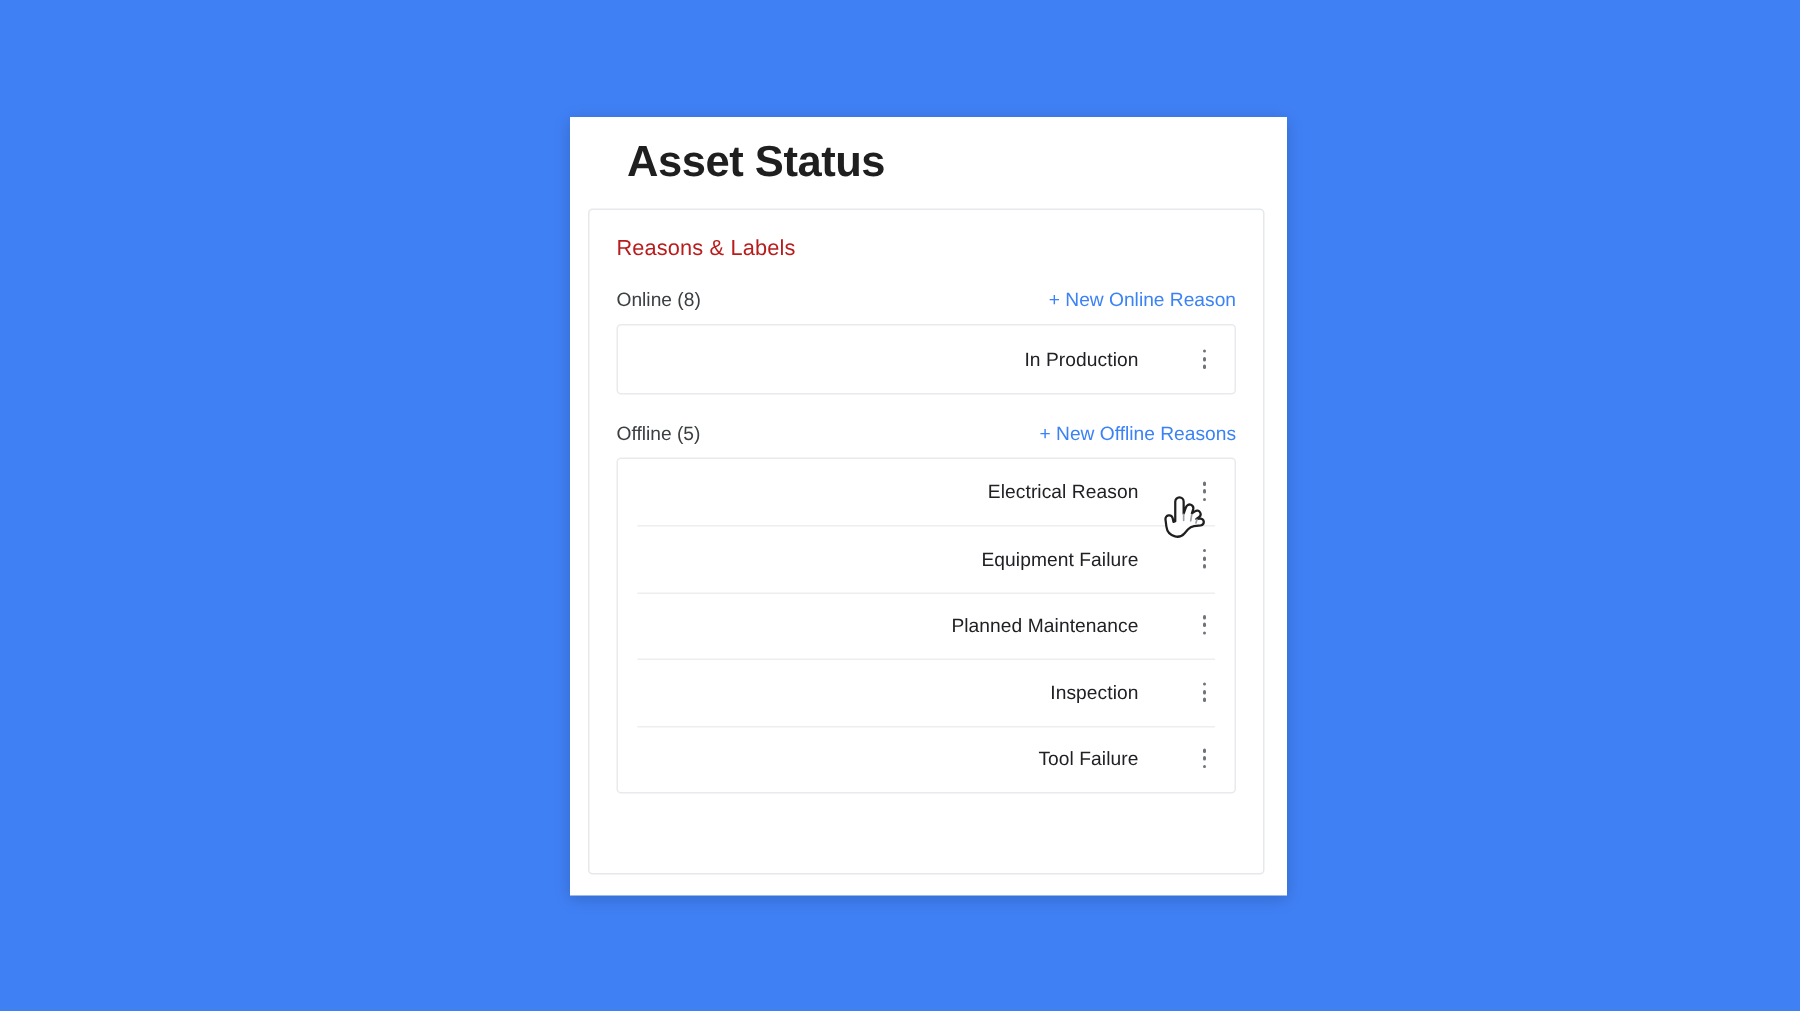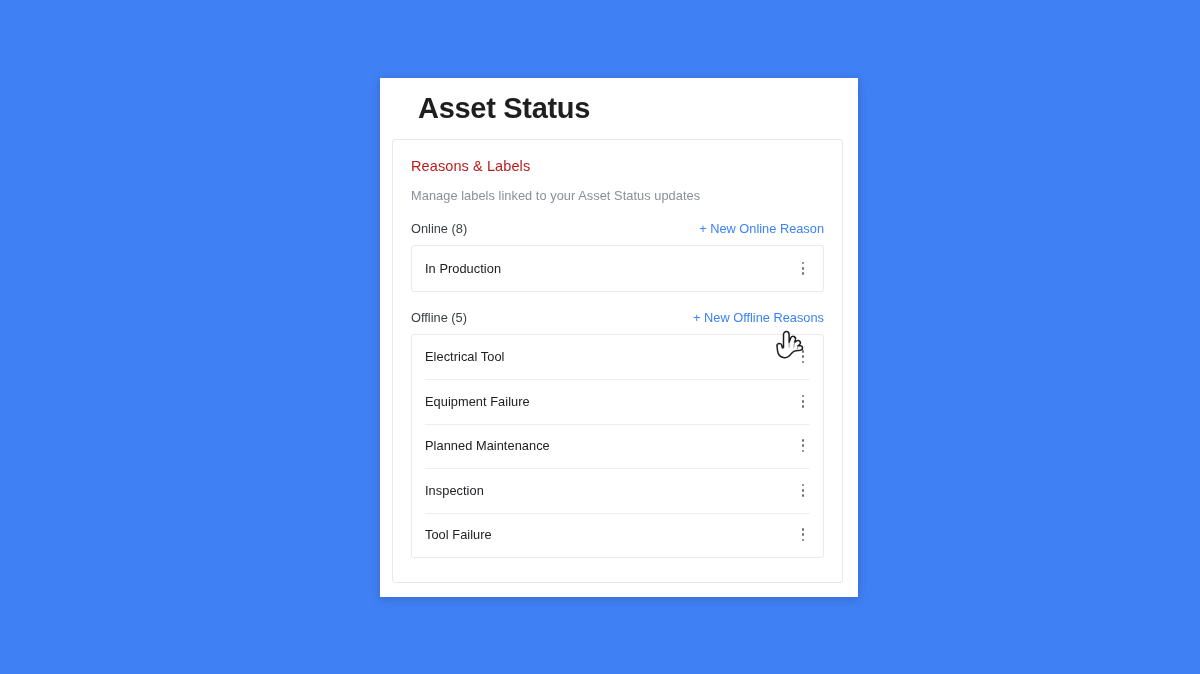--- a/index.html
+++ b/index.html
@@ -94,22 +94,23 @@
     border: 1px solid #e8eaed;
     border-radius: 3px;
     background: #fff;
   }
 
   .list-row {
     position: relative;
     height: 44.5px;
     display: flex;
     align-items: center;
-    justify-content: space-between;
+    justify-content: flex-end;
     padding: 0 12px 0 13px;
+    gap: 36px;
   }
 
   .list-row + .list-row::before {
     content: "";
     position: absolute;
     top: 0;
     left: 13px;
     right: 13px;
     height: 1px;
     background: #eceef0;
@@ -155,21 +156,20 @@
 
 <div class="app-card">
 
   <div class="page-title">Asset Status</div>
 
   <div class="panel">
     <div class="panel-inner">
 
       <div class="panel-title">Reasons &amp; Labels</div>
 
-      <div class="panel-sub">Manage labels linked to your Asset Status updates</div>
 
       <div class="section-head">
         <span class="section-label">Online (8)</span>
         <span class="section-action">+ New Online Reason</span>
       </div>
 
       <div class="list-box">
         <div class="list-row">
           <span class="row-label">In Production</span>
           <span class="kebab">
@@ -180,21 +180,21 @@
         </div>
       </div>
 
       <div class="section-head">
         <span class="section-label">Offline (5)</span>
         <span class="section-action">+ New Offline Reasons</span>
       </div>
 
       <div class="list-box">
         <div class="list-row">
-          <span class="row-label">Electrical Tool</span>
+          <span class="row-label">Electrical Reason</span>
           <span class="kebab">
             <i></i>
               <i></i>
               <i></i>
           </span>
         </div>
         <div class="list-row">
           <span class="row-label">Equipment Failure</span>
           <span class="kebab">
             <i></i>

